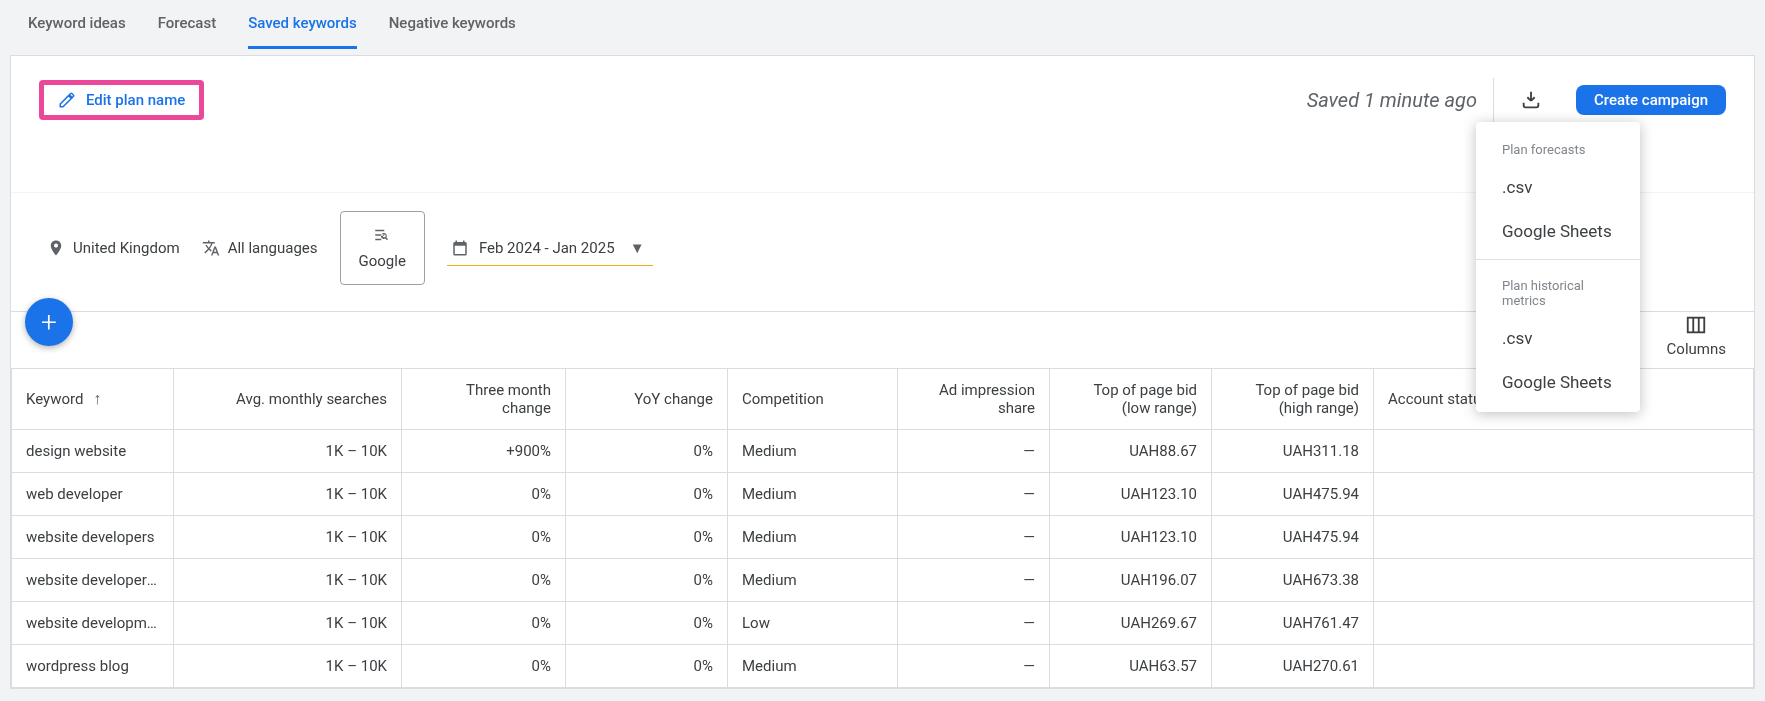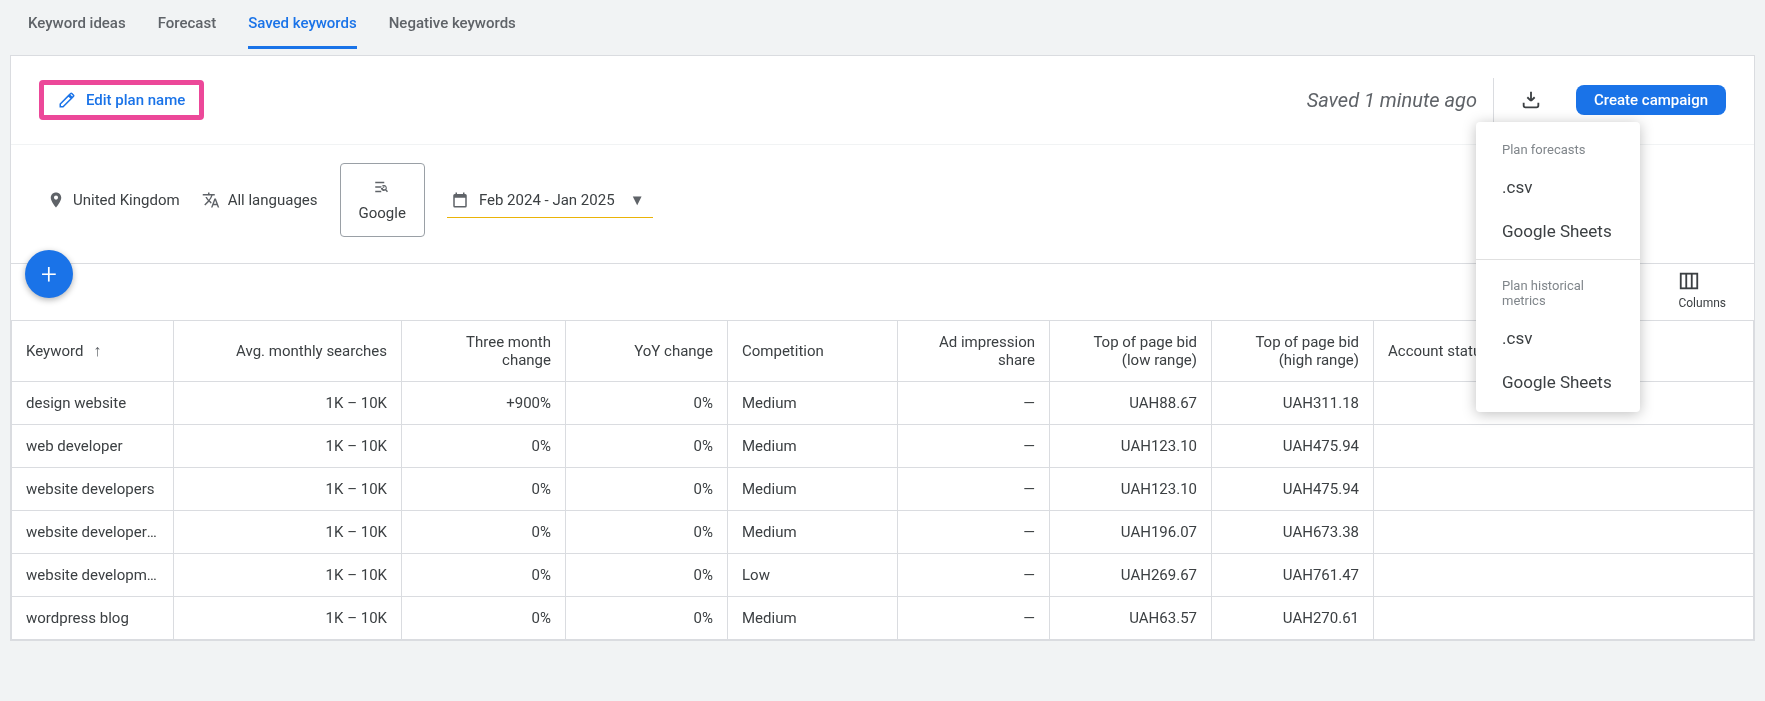--- a/index.html
+++ b/index.html
@@ -84,20 +84,21 @@
     font-size: 15px;
     cursor: pointer;
     margin-left: 24px;
   }
   .filters {
     display: flex;
     align-items: center;
     gap: 22px;
     padding: 18px 28px 26px 36px;
     border-top: 1px solid #f1f3f4;
+    margin-top: 48px;
   }
   .filter { display: inline-flex; align-items: center; gap: 8px; color: #3c4043; font-size: 15px; }
   .filter svg { fill: #5f6368; }
   .filter.boxed {
     border: 1px solid #9aa0a6;
     border-radius: 4px;
     padding: 14px 18px;
     flex-direction: column;
   }
   .date-filter {
@@ -132,24 +133,25 @@
     cursor: pointer;
     box-shadow: 0 2px 6px rgba(0,0,0,.3);
     position: relative;
     top: -12px;
     left: 4px;
   }
   .spacer { flex: 1; }
   .columns-btn {
     display: inline-flex;
     flex-direction: column;
+    align-items: center;
     gap: 4px;
     color: #3c4043;
     cursor: pointer;
-    font-size: 12px;
+    font-size: 15px;
   }
   table {
     width: 100%;
     border-collapse: collapse;
     table-layout: fixed;
     padding-left: 24px;
   }
   th, td {
     border: 1px solid #dadce0;
     padding: 12px 14px;

